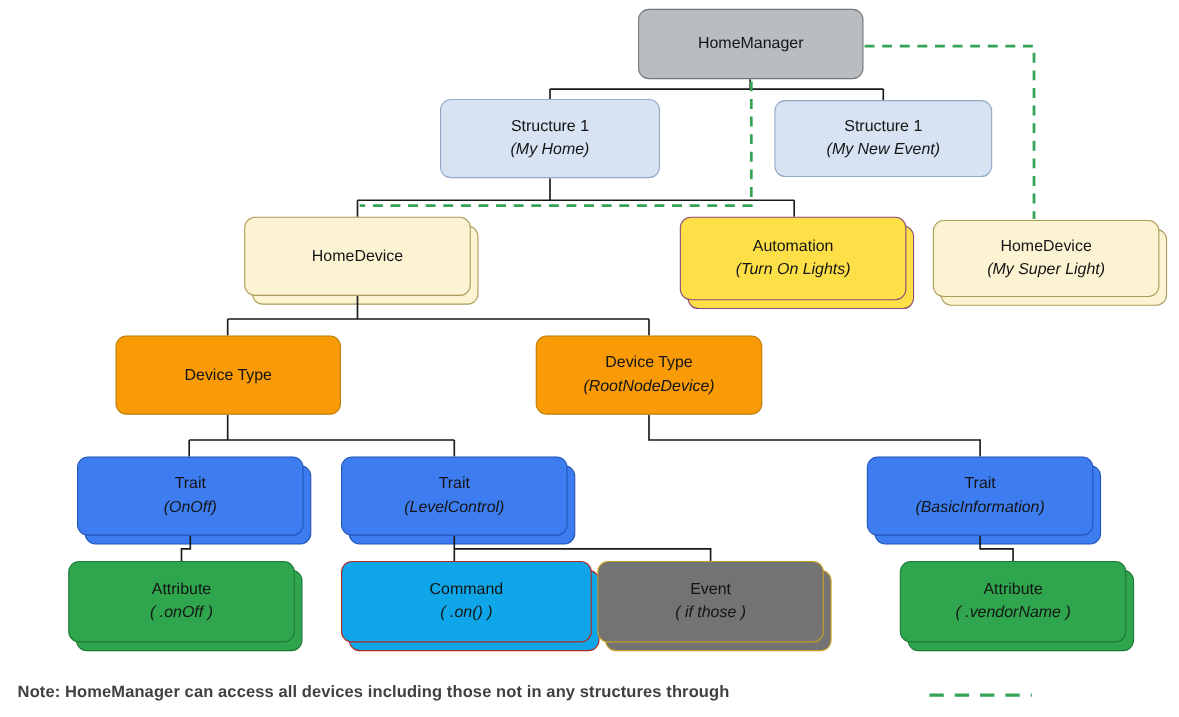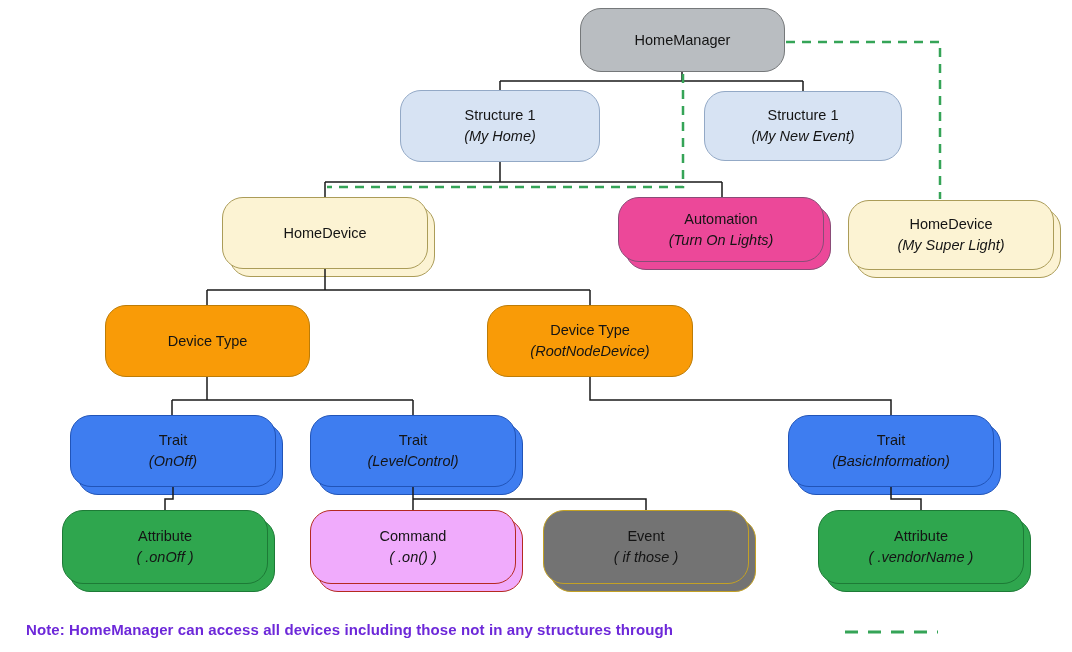--- a/index.html
+++ b/index.html
@@ -10,21 +10,21 @@
     width: 1072px;
     height: 652px;
     background: #ffffff;
     overflow: hidden;
     z-index: 0; 
   }
   .canvas > svg { position: absolute; left: 0; top: 0; pointer-events: none; }
   .node {
     position: absolute;
     border: 1.6px solid #888;
-    border-radius: 21px;
+    border-radius: 10px;
     display: flex;
     flex-direction: column;
     align-items: center;
     justify-content: center;
     text-align: right;
     color: #141414;
     font-size: 14.5px;
     line-height: 21px;
     background: #eee;
   }
@@ -37,25 +37,25 @@
     left: 6px;
     top: 7px;
     width: 100%;
     height: 100%;
     background: inherit;
     border: inherit;
     border-radius: inherit;
   }
   .note {
     position: absolute;
-    left: 26px;
+    left: 16px;
     top: 621px;
     font-size: 15px;
     font-weight: 700;
-    color: #6d28d9;
+    color: #404040;
     letter-spacing: 0.1px;
     white-space: nowrap;
     text-align: center;
   }
 </style>
 </head>
 <body>
 
 <div class="canvas">
 
@@ -87,21 +87,21 @@
 
   <div class="node" style="left: 704px; top: 91px; width: 198px; height: 70px; background: rgb(215, 227, 243); border-color: rgb(147, 169, 198);">
     <div class="l1">Structure 1</div>
     <div class="l2">(My New Event)</div>
   </div>
 
   <div class="node stacked" style="left: 222px; top: 197px; width: 206px; height: 72px; background: rgb(252, 243, 211); border-color: rgb(171, 156, 88);">
     <div class="l1">HomeDevice</div>
   </div>
 
-  <div class="node stacked" style="left: 618px; top: 197px; width: 206px; height: 65px; background: #ec4899; border-color: rgb(138, 76, 119);">
+  <div class="node stacked" style="left: 618px; top: 197px; width: 206px; height: 76px; background: #fde047; border-color: rgb(138, 76, 119);">
     <div class="l1">Automation</div>
     <div class="l2">(Turn On Lights)</div>
   </div>
 
   <div class="node stacked" style="left: 848px; top: 200px; width: 206px; height: 70px; background: rgb(252, 243, 211); border-color: rgb(171, 156, 88);">
     <div class="l1">HomeDevice</div>
     <div class="l2">(My Super Light)</div>
   </div>
 
   <div class="node" style="left: 105px; top: 305px; width: 205px; height: 72px; background: rgb(249, 155, 7); border-color: rgb(189, 124, 6);">
@@ -126,21 +126,21 @@
   <div class="node stacked" style="left: 788px; top: 415px; width: 206px; height: 72px; background: rgb(62, 125, 240); border-color: rgb(33, 84, 184);">
     <div class="l1">Trait</div>
     <div class="l2">(BasicInformation)</div>
   </div>
 
   <div class="node stacked" style="left: 62px; top: 510px; width: 206px; height: 74px; background: rgb(47, 166, 78); border-color: rgb(29, 122, 54);">
     <div class="l1">Attribute</div>
     <div class="l2">( .onOff )</div>
   </div>
 
-  <div class="node stacked" style="left: 310px; top: 510px; width: 206px; height: 74px; background: #f0abfc; border-color: rgb(181, 42, 32);">
+  <div class="node stacked" style="left: 310px; top: 510px; width: 228px; height: 74px; background: #0ea5e9; border-color: rgb(181, 42, 32);">
     <div class="l1">Command</div>
     <div class="l2">( .on() )</div>
   </div>
 
   <div class="node stacked" style="left: 543px; top: 510px; width: 206px; height: 74px; background: #737373; border-color: rgb(195, 161, 37);">
     <div class="l1">Event</div>
     <div class="l2">( if those )</div>
   </div>
 
   <div class="node stacked" style="left: 818px; top: 510px; width: 206px; height: 74px; background: rgb(47, 166, 78); border-color: rgb(29, 122, 54);">

